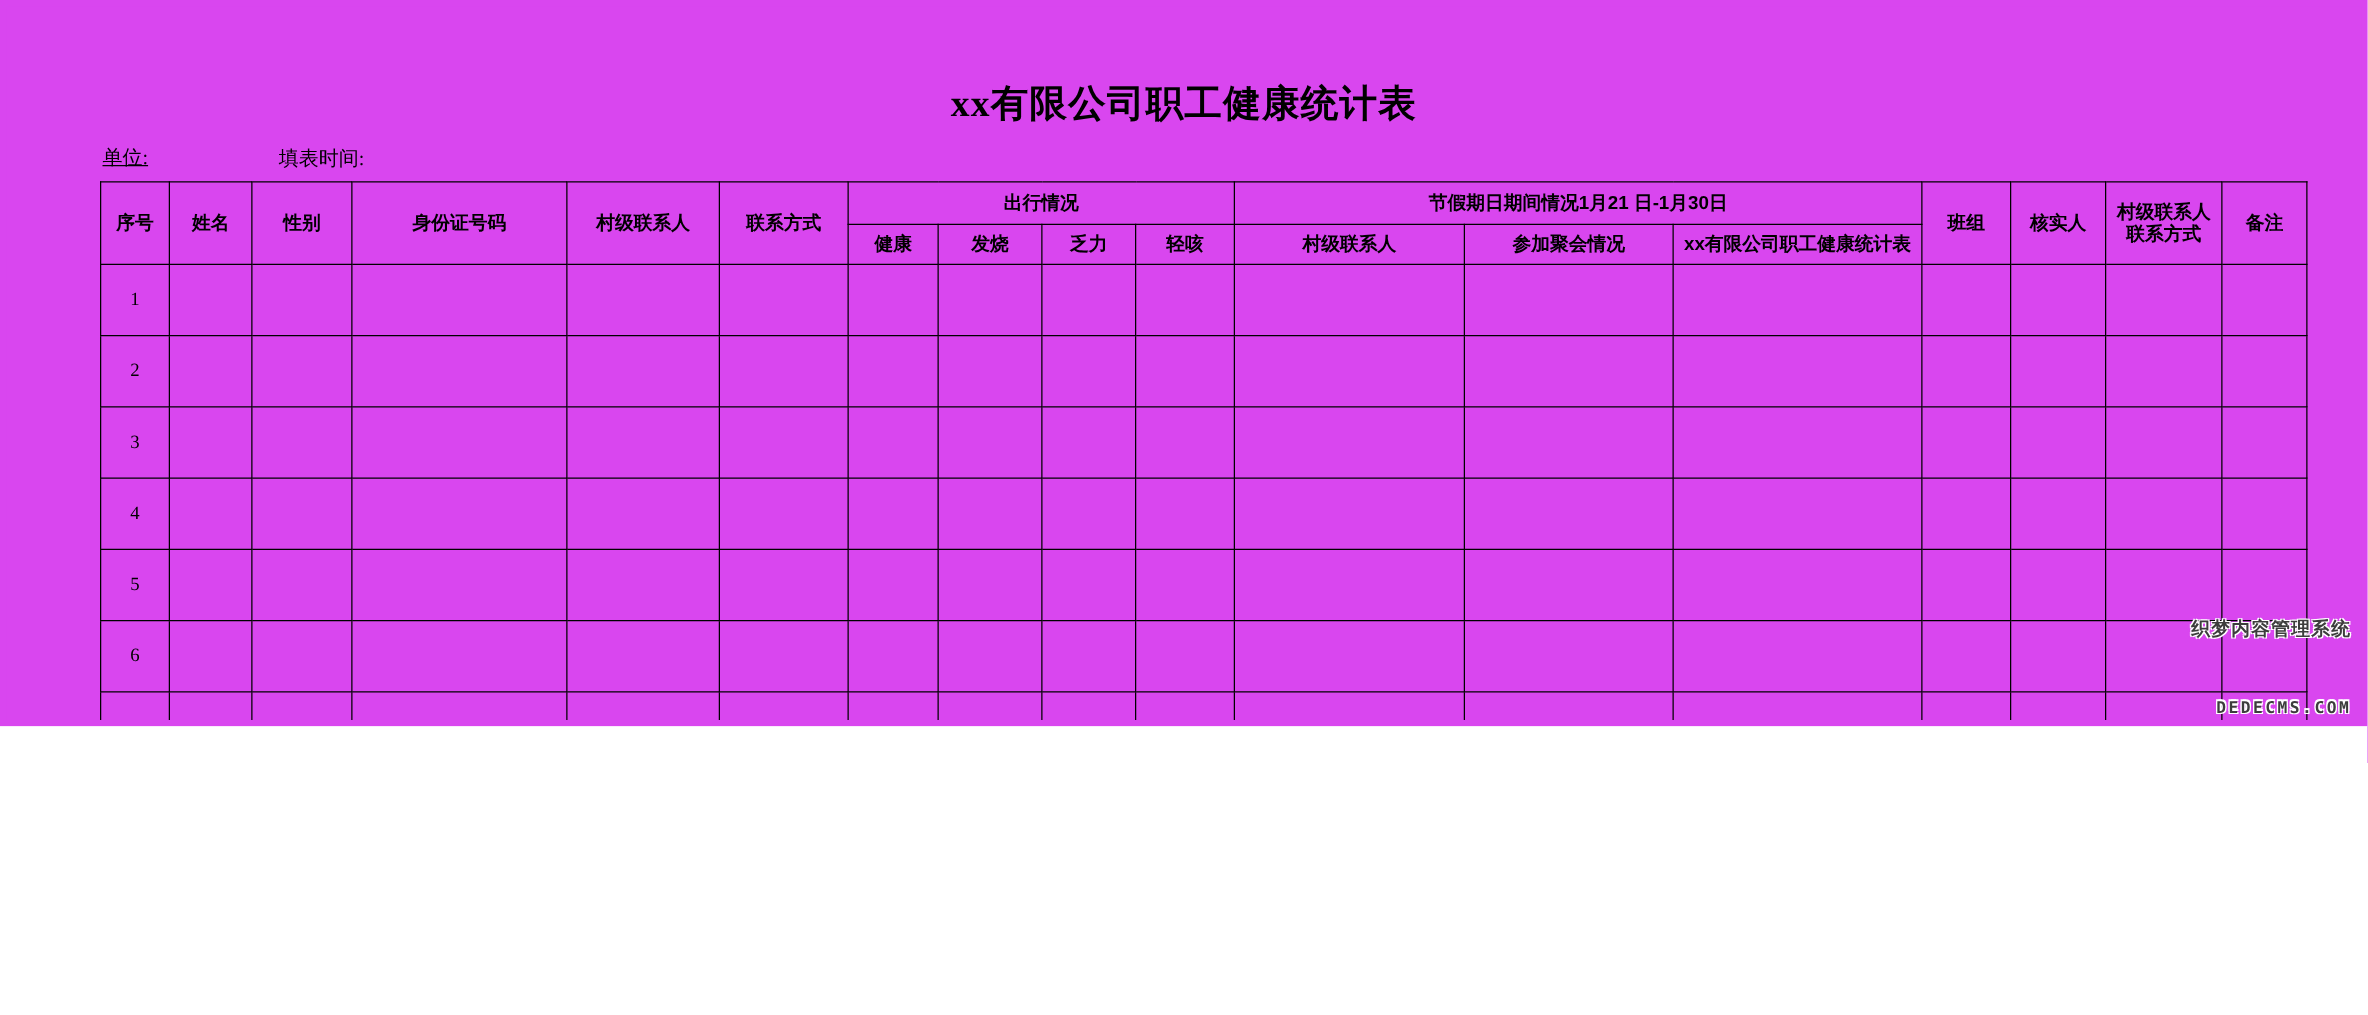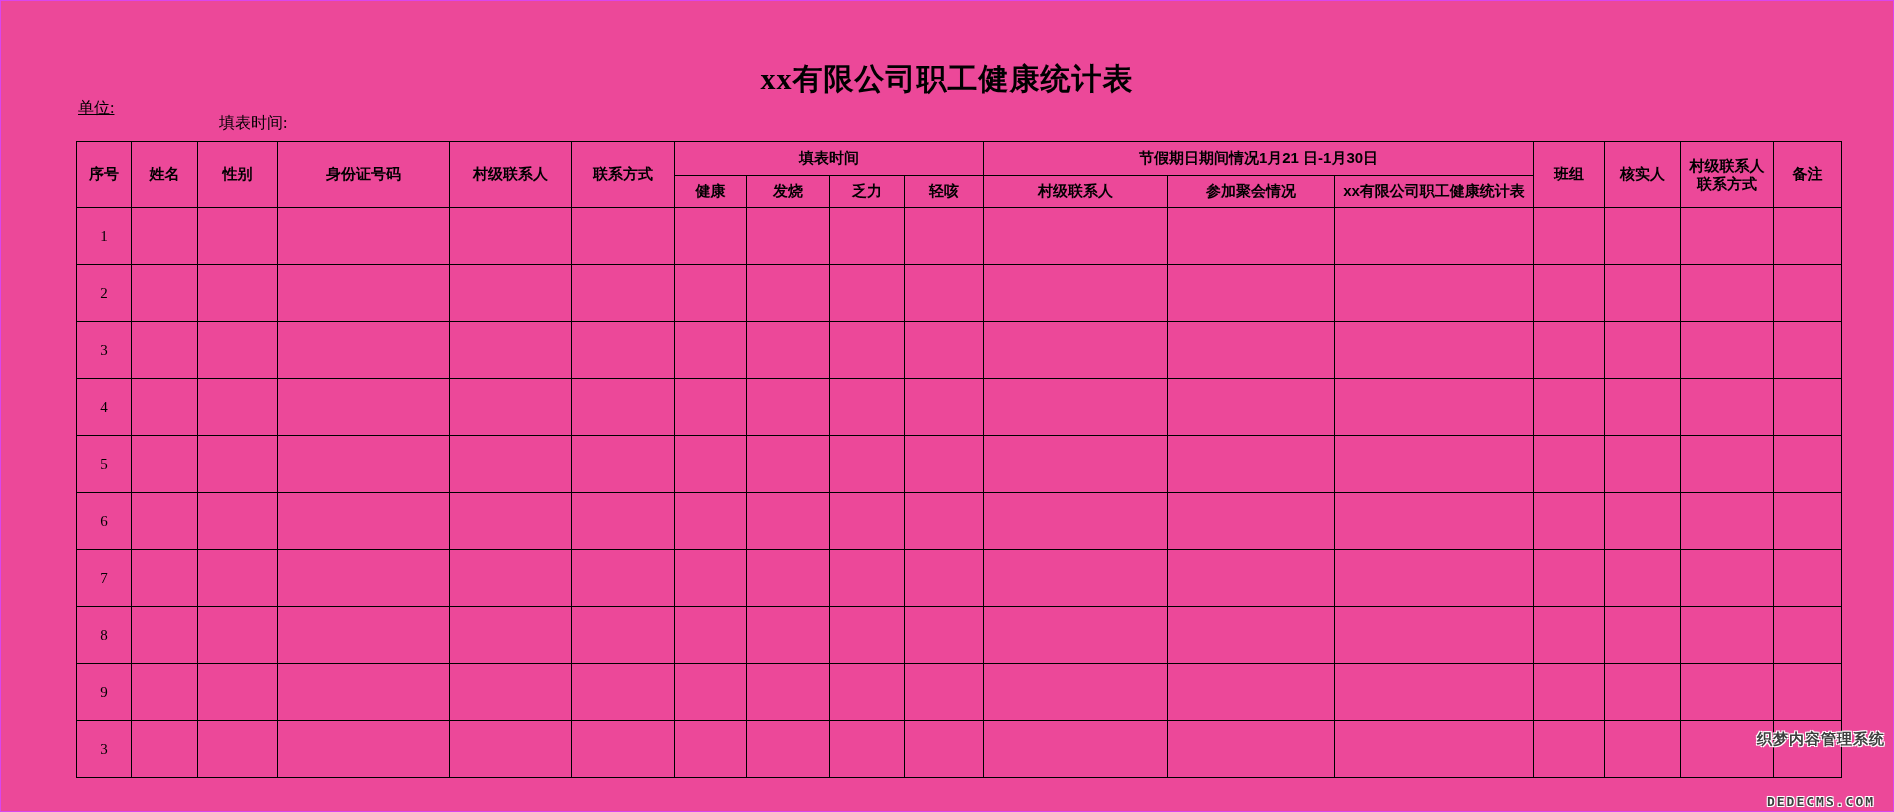--- a/index.html
+++ b/index.html
@@ -1,25 +1,25 @@
 <!DOCTYPE html>
 <html><head>
 <meta charset="utf-8">
 <style>
   html, body { margin:0; padding:0; background:#ffffff; }
   .page {
-    position:relative; width:1894px; height:812px; background:#ec4899;
-    box-sizing:border-box; border:1px solid #d946ef; overflow:hidden;
+    position:relative; width:1894px; height:581px; background:#d946ef;
+    box-sizing:border-box; border:5px solid #d946ef; overflow:hidden;
     font-family:"Liberation Sans", sans-serif; color:#000;
   }
   .title {
     position:absolute; top:58px; left:0; right:0; margin:0;
     text-align:center; font:bold 30px "Liberation Serif", serif; letter-spacing:1px;
   }
-  .meta-unit   { position:absolute; top:97px; left:77px;  font:16px "Liberation Serif", serif;text-decoration:underline; }
+  .meta-unit   { position:absolute; top:111px; left:77px;  font:16px "Liberation Serif", serif;text-decoration:underline; }
   .meta-fill   { position:absolute; top:112px; left:218px; font:16px "Liberation Serif", serif;text-align:right; }
 
   table.health {
     position:absolute; left:75px; top:140px; width:1765px;
     border-collapse:collapse; table-layout:fixed;
   }
   table.health th, table.health td {
     border:1px solid #000; padding:0; text-align:center; vertical-align:middle;
     overflow:hidden;
   }
@@ -36,21 +36,21 @@
   }
   .wm-icon { width:104px; height:80px; flex:0 0 auto; filter:drop-shadow(2px 2px 1px rgba(150,150,150,0.6)); }
   .wm-text {
     font:bold 56px "Liberation Sans", sans-serif; color:#ffffff; letter-spacing:4px;
     text-shadow: 3px 3px 2px rgba(140,140,140,0.85), -1px -1px 1px rgba(190,190,190,0.5);
     white-space:nowrap;
   }
 
   
   .footer-wm {
-    position:absolute; right:8px; bottom:2px; text-align:center; z-index:6;
+    position:absolute; right:8px; bottom:2px; text-align:right; z-index:6;
     font-weight:bold; color:#3d3d3d;
     text-shadow:1px 1px 0 #fff, -1px 1px 0 #fff, 1px -1px 0 #fff, -1px -1px 0 #fff;
   }
   .footer-wm .l1 { font:bold 15px "Liberation Sans", sans-serif; line-height:15px; letter-spacing:1px; }
   .footer-wm .l2 { font:bold 13px "DejaVu Sans Mono", monospace; line-height:15px; letter-spacing:2px;margin-top:48px; }
 </style>
 </head>
 <body>
 
 <div class="page">
@@ -81,21 +81,21 @@
       <col style="width:68px">
     </colgroup>
     <thead>
       <tr class="group-row">
         <th rowspan="2">序号</th>
         <th rowspan="2">姓名</th>
         <th rowspan="2">性别</th>
         <th rowspan="2">身份证号码</th>
         <th rowspan="2">村级联系人</th>
         <th rowspan="2">联系方式</th>
-        <th colspan="4">填表时间</th>
+        <th colspan="4">出行情况</th>
         <th colspan="3">节假期日期间情况1月21 日-1月30日</th>
         <th rowspan="2">班组</th>
         <th rowspan="2">核实人</th>
         <th rowspan="2" class="village-contact">村级联系人
 联系方式</th>
         <th rowspan="2">备注</th>
       </tr>
       <tr class="sub-row">
         <th>健康</th>
         <th>发烧</th>

